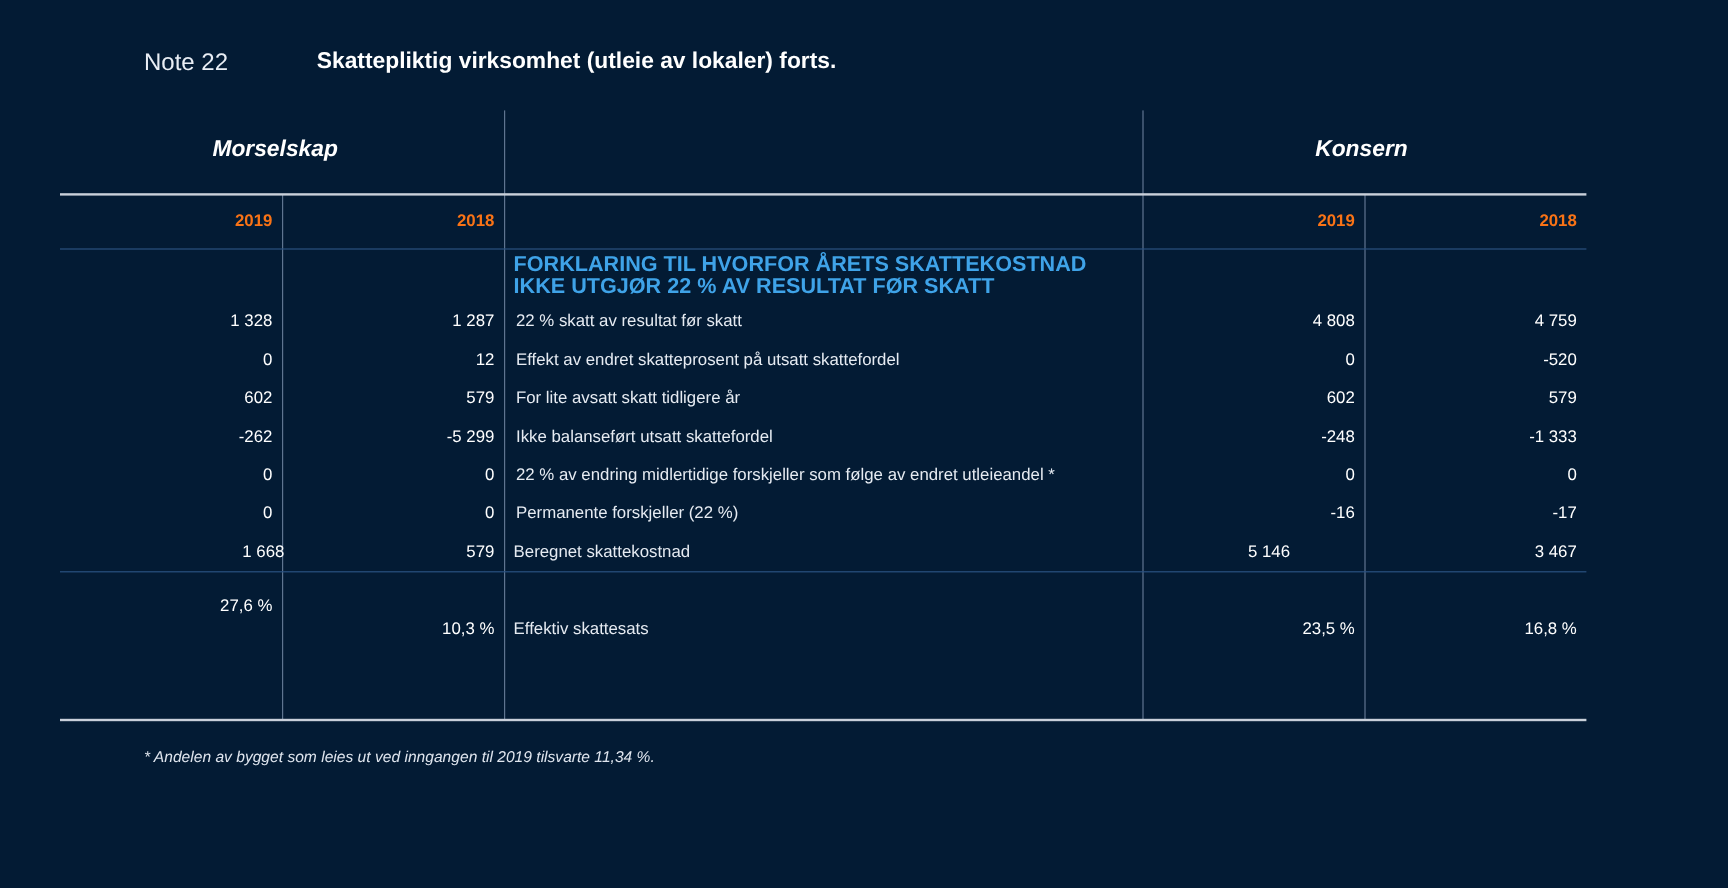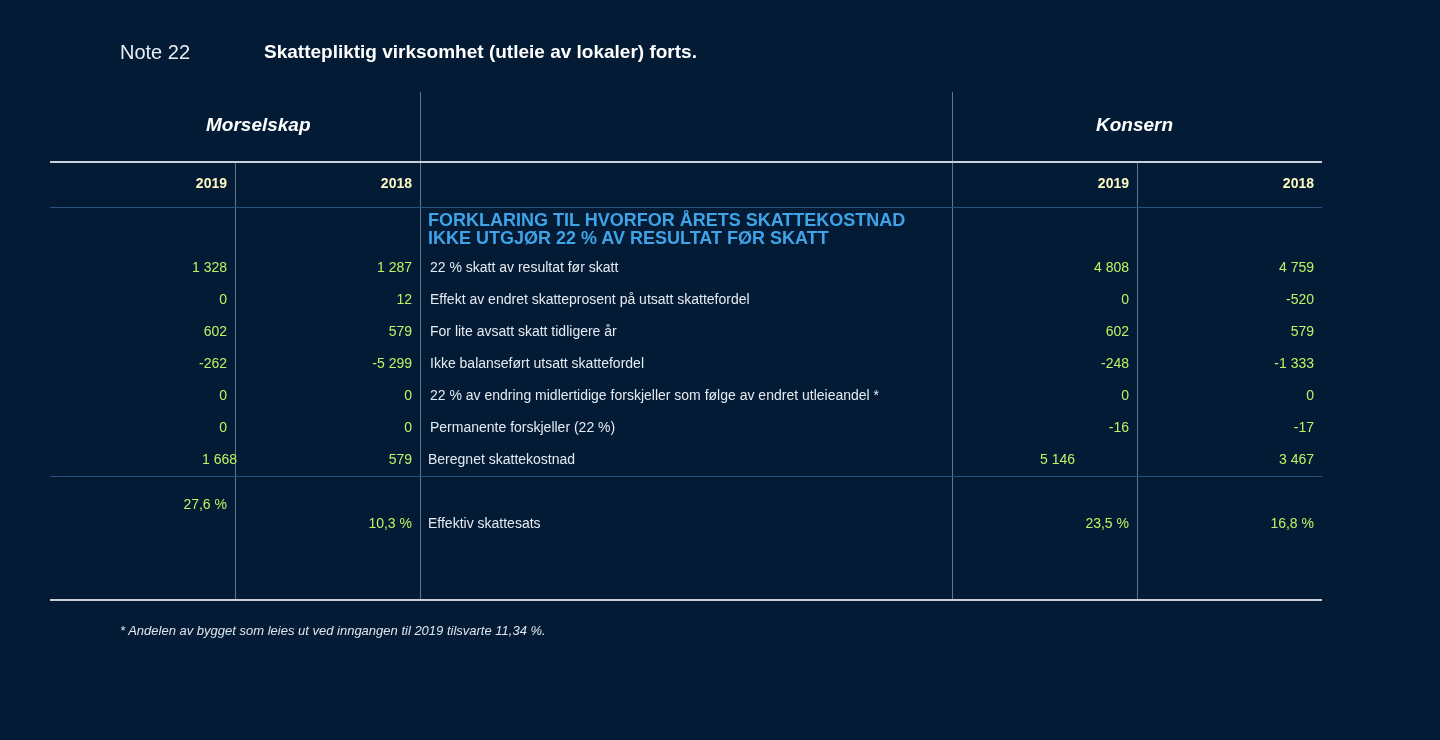--- a/index.html
+++ b/index.html
@@ -11,46 +11,46 @@
     position:relative;
   }
   .note-label { position:absolute; left:120px; top:41px; font-size:20px; color:#e9eef5; font-weight:300; }
   .note-title { position:absolute; left:264px; top:41px; font-size:19px; font-weight:bold; color:#ffffff; }
 
   .vline { position:absolute; width:1px; background:#5f7590; }
   .hline { position:absolute; height:2px; background:#c9d0da; }
   .hline.blue { height:1px; background:#2a5180; }
 
   .group-head { position:absolute; top:114px; font-size:19px; font-weight:bold; font-style:italic; color:#ffffff; }
-  .year { position:absolute; top:175px; font-size:14px; font-weight:bold; color:#fef9c3; text-align:right; width:170px; }
+  .year { position:absolute; top:175px; font-size:14px; font-weight:bold; color:#f97316; text-align:right; width:170px; }
 
   .section-head { position:absolute; left:428px; top:211px; font-size:18px; font-weight:bold; color:#3fa3e8; line-height:18px; width:500px; }
 
-  .num { position:absolute; font-size:14px; color:#bef264; text-align:right; width:170px; }
+  .num { position:absolute; font-size:14px; color:#ffffff; text-align:right; width:170px; }
   .lbl { position:absolute; left:430px; font-size:14px; color:#e6ebf2; white-space:nowrap; }
 
   .footnote { position:absolute; left:120px; top:623px; font-size:13px; font-style:italic; color:#dfe5ee; }
 </style>
 </head>
 <body>
 
 <div class="note-label">Note 22</div>
 <div class="note-title">Skattepliktig virksomhet (utleie av lokaler) forts.</div>
 
 <div class="vline" style="left:420px; top:92px; height:508px;"></div>
 <div class="vline" style="left:952px; top:92px; height:508px;"></div>
 <div class="vline" style="left:235px; top:162px; height:438px;"></div>
 <div class="vline" style="left:1137px; top:162px; height:438px;"></div>
 
 <div class="hline" style="left:50px; top:161px; width:1272px;"></div>
 <div class="hline blue" style="left:50px; top:207px; width:1272px;"></div>
 <div class="hline blue" style="left:50px; top:476px; width:1272px;"></div>
 <div class="hline" style="left:50px; top:599px; width:1272px;"></div>
 
-<div class="group-head" style="left:177px;margin-left:29px;">Morselskap</div>
+<div class="group-head" style="left:177px;">Morselskap</div>
 <div class="group-head" style="left:1096px;">Konsern</div>
 
 <div class="year" style="left:57px;">2019</div>
 <div class="year" style="left:242px;">2018</div>
 <div class="year" style="left:959px;">2019</div>
 <div class="year" style="left:1144px;">2018</div>
 
 <div class="section-head">FORKLARING TIL HVORFOR ÅRETS SKATTEKOSTNAD IKKE UTGJØR 22 % AV RESULTAT FØR SKATT</div>
 
 <div>

